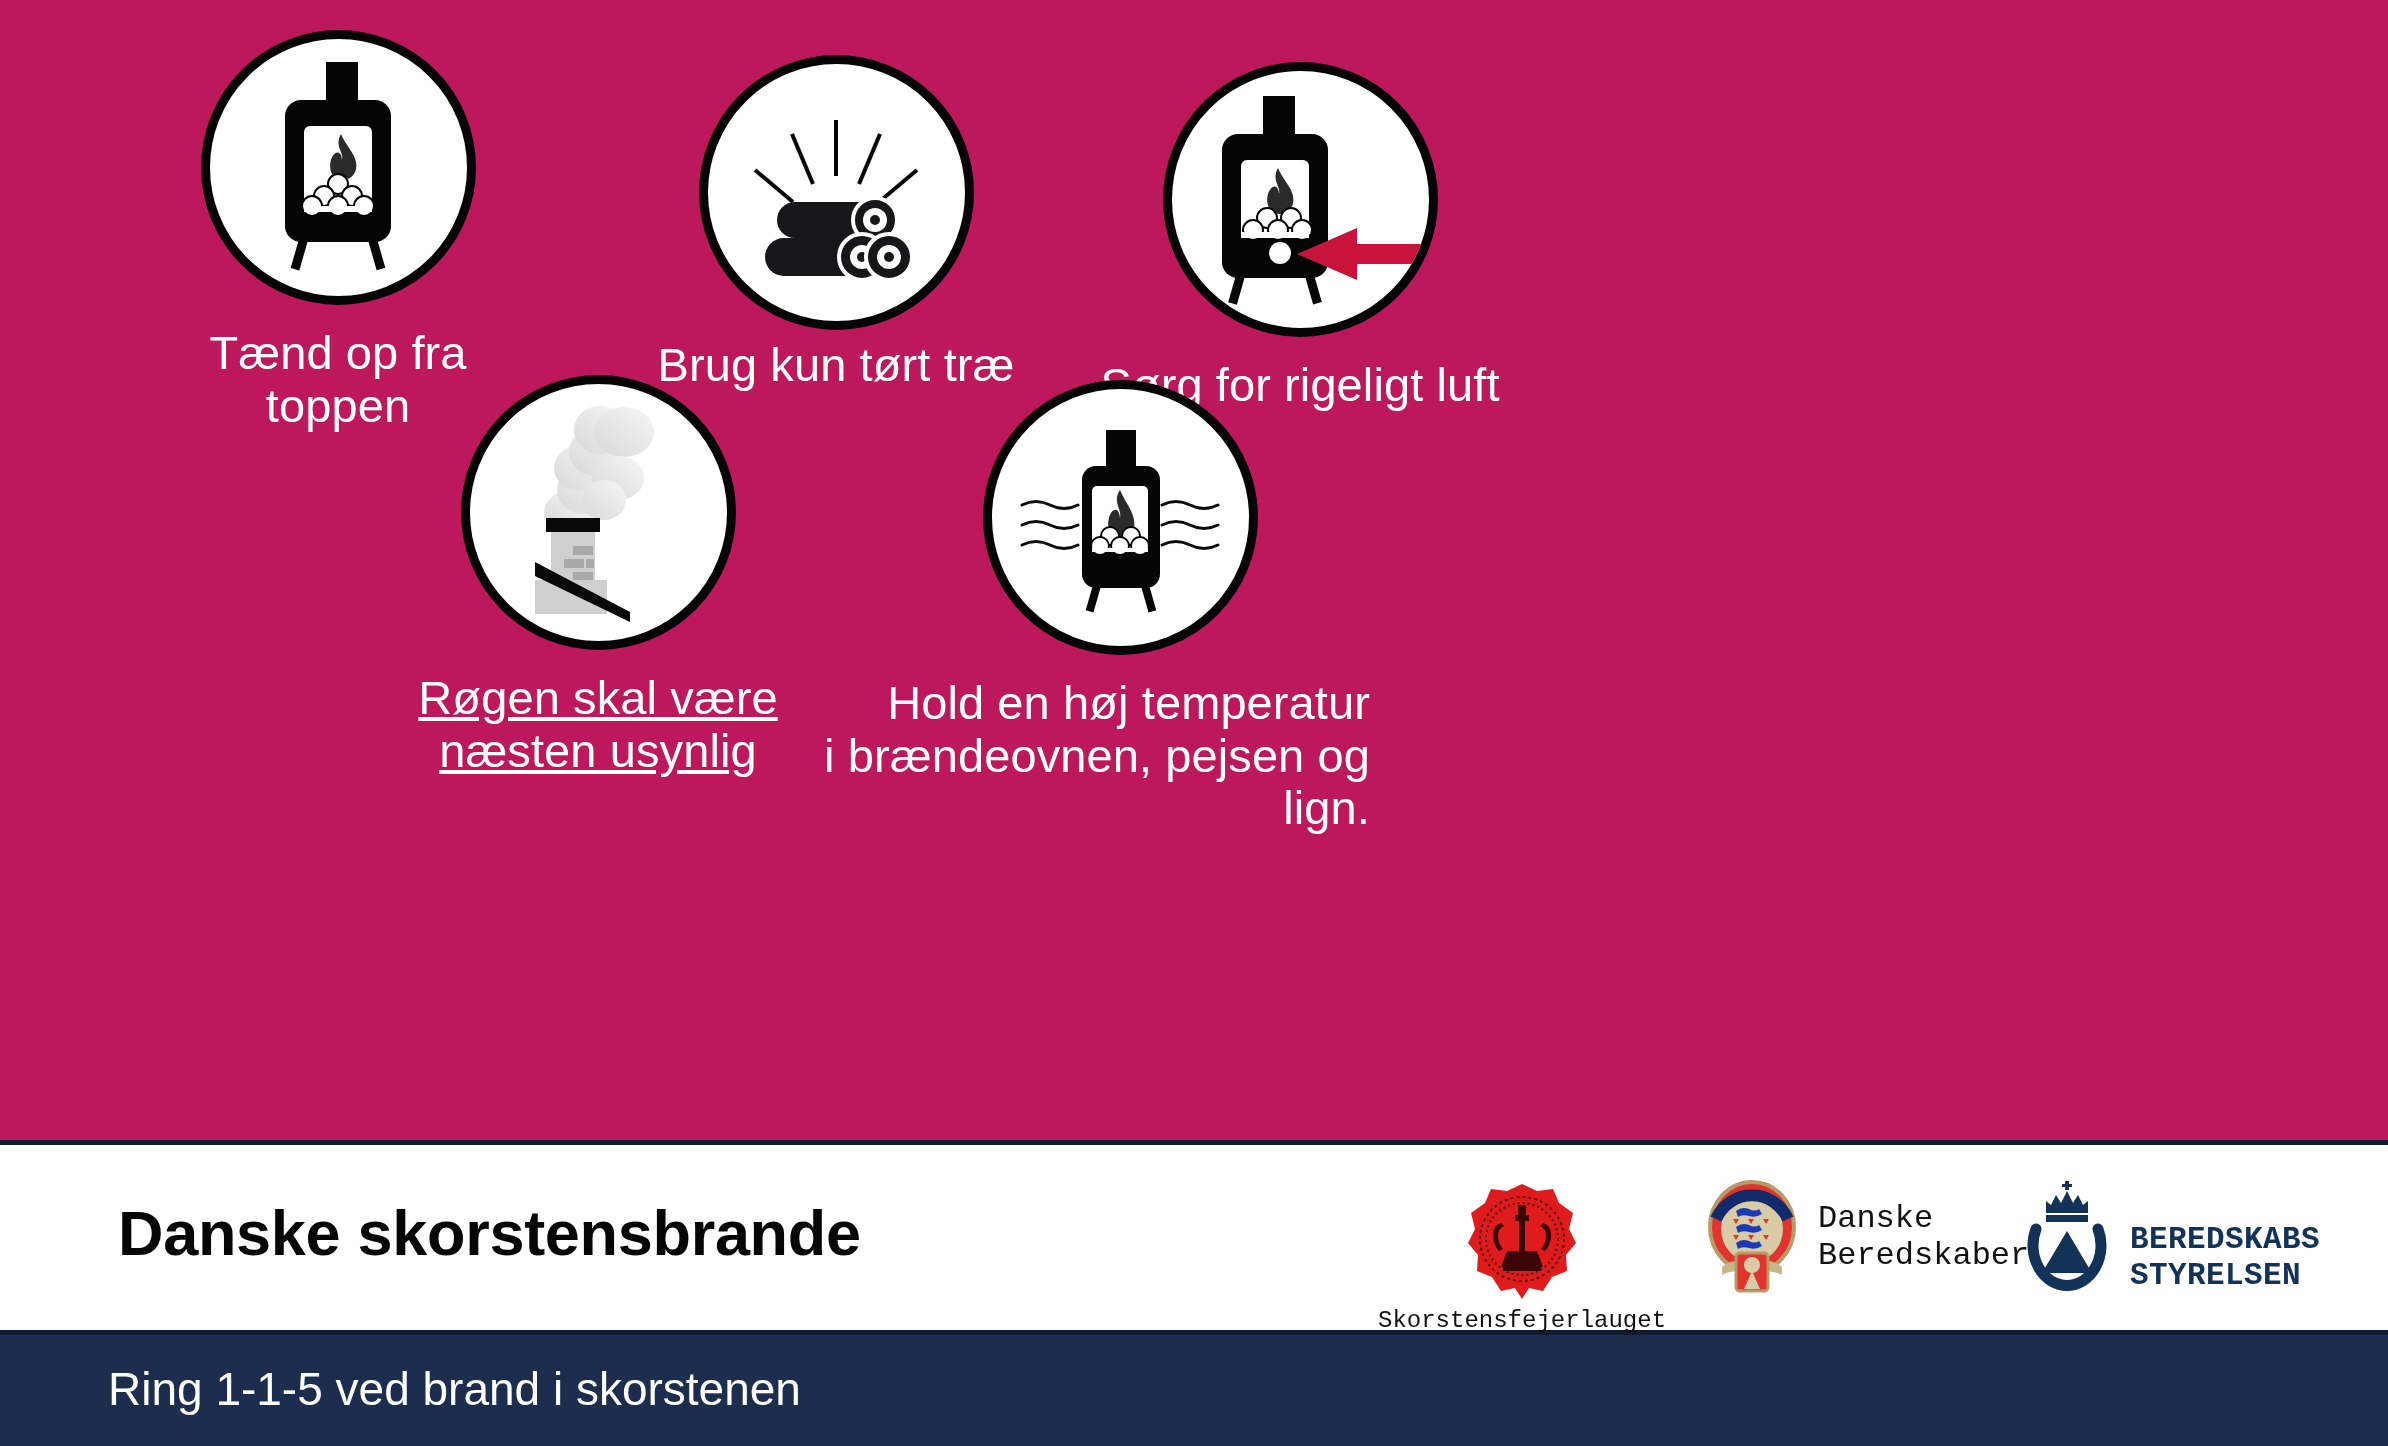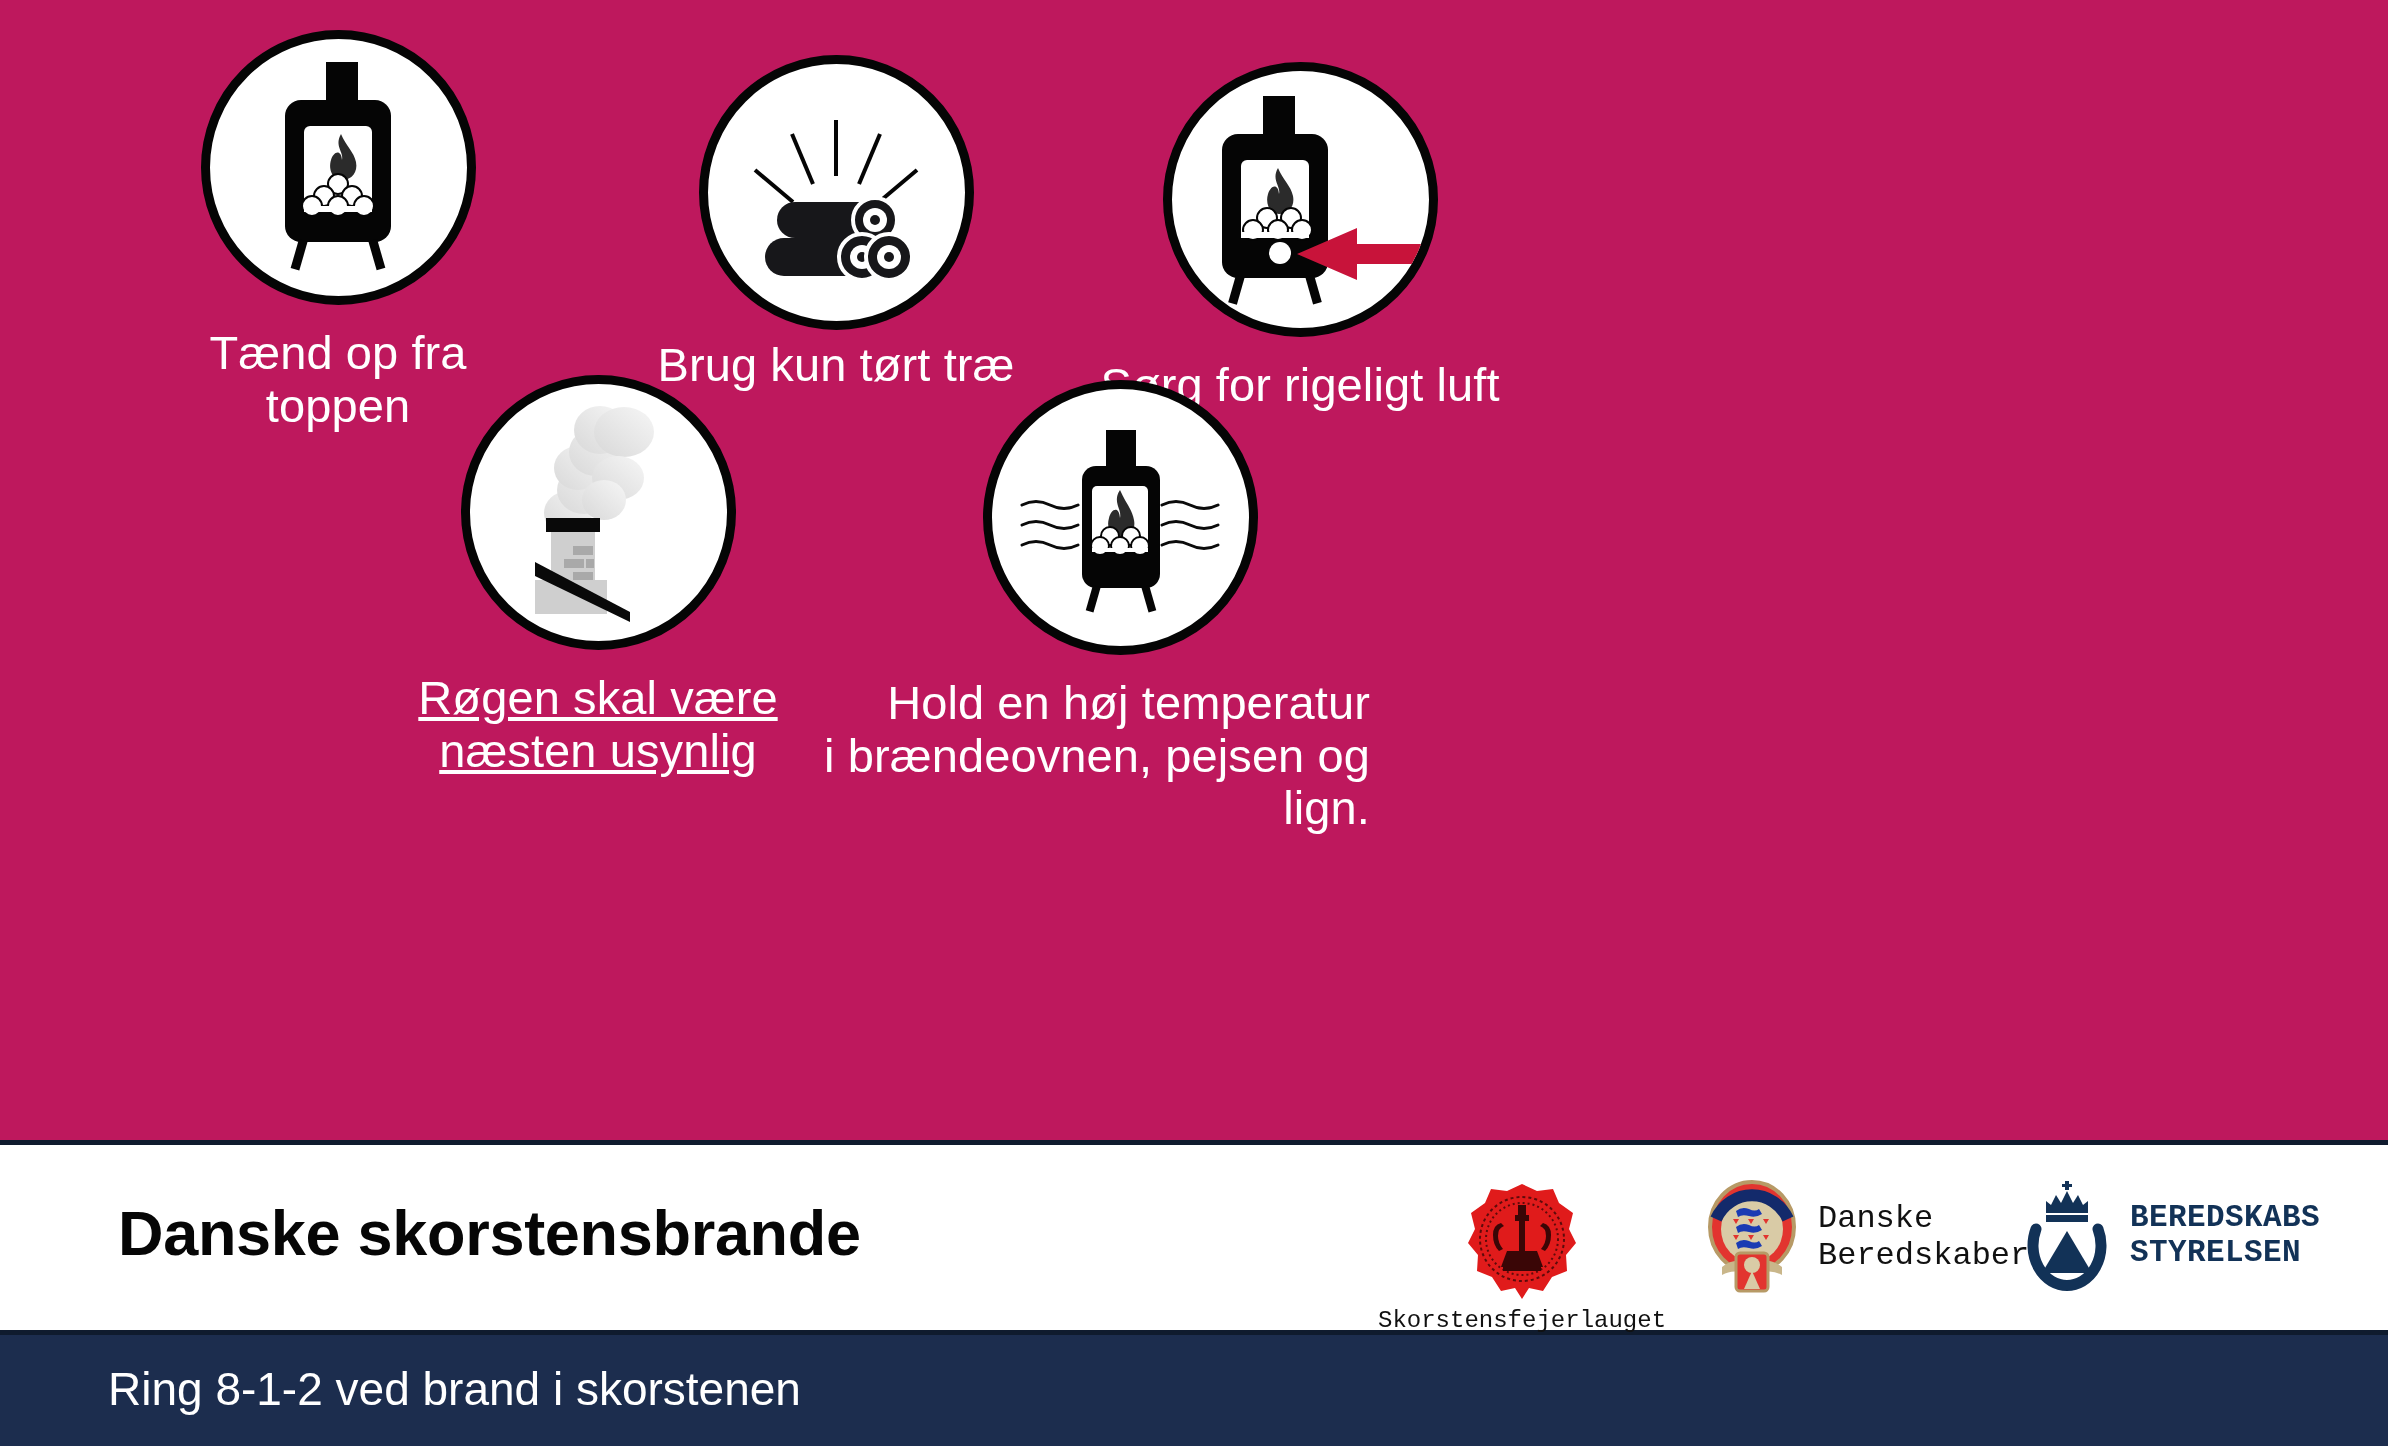--- a/index.html
+++ b/index.html
@@ -93,21 +93,21 @@
     position:absolute;
     display:flex;
     align-items:center;
     gap:14px;
     font-family:Liberation Mono, monospace;
   }
   #logo-skf{left:1378px;top:36px;flex-direction:column;gap:6px;}
   #logo-skf .lbl{font-size:24px;color:#111;white-space:nowrap;}
   #logo-db{left:1700px;top:30px;}
   #logo-db .lbl{font-size:32px;color:#111;line-height:1.16;white-space:pre-line;}
-  #logo-bs{left:2020px;top:32px;}
+  #logo-bs{left:2020px;top:32px;align-items:flex-end;}
   #logo-bs .lbl{font-size:31px;font-weight:bold;color:#123257;line-height:1.14;
       letter-spacing:.4px;white-space:pre-line;}
 
   #bottom-bar{
     position:absolute;
     left:0;top:1335px;
     width:2388px;height:111px;
     background:#1c2d4e;
   }
   #bottom-bar-text{
@@ -375,16 +375,16 @@
           <polygon points="47,54 72,96 22,96" fill="#123257"></polygon>
         </svg>
       </span>
       <span class="lbl">BEREDSKABS
 STYRELSEN</span>
     </div>
 
   </div>
 
   <div id="bottom-bar">
-    <div id="bottom-bar-text">Ring 8-1-2 ved brand i skorstenen</div>
+    <div id="bottom-bar-text">Ring 1-1-5 ved brand i skorstenen</div>
   </div>
 
 </div>
 
 </body></html>

